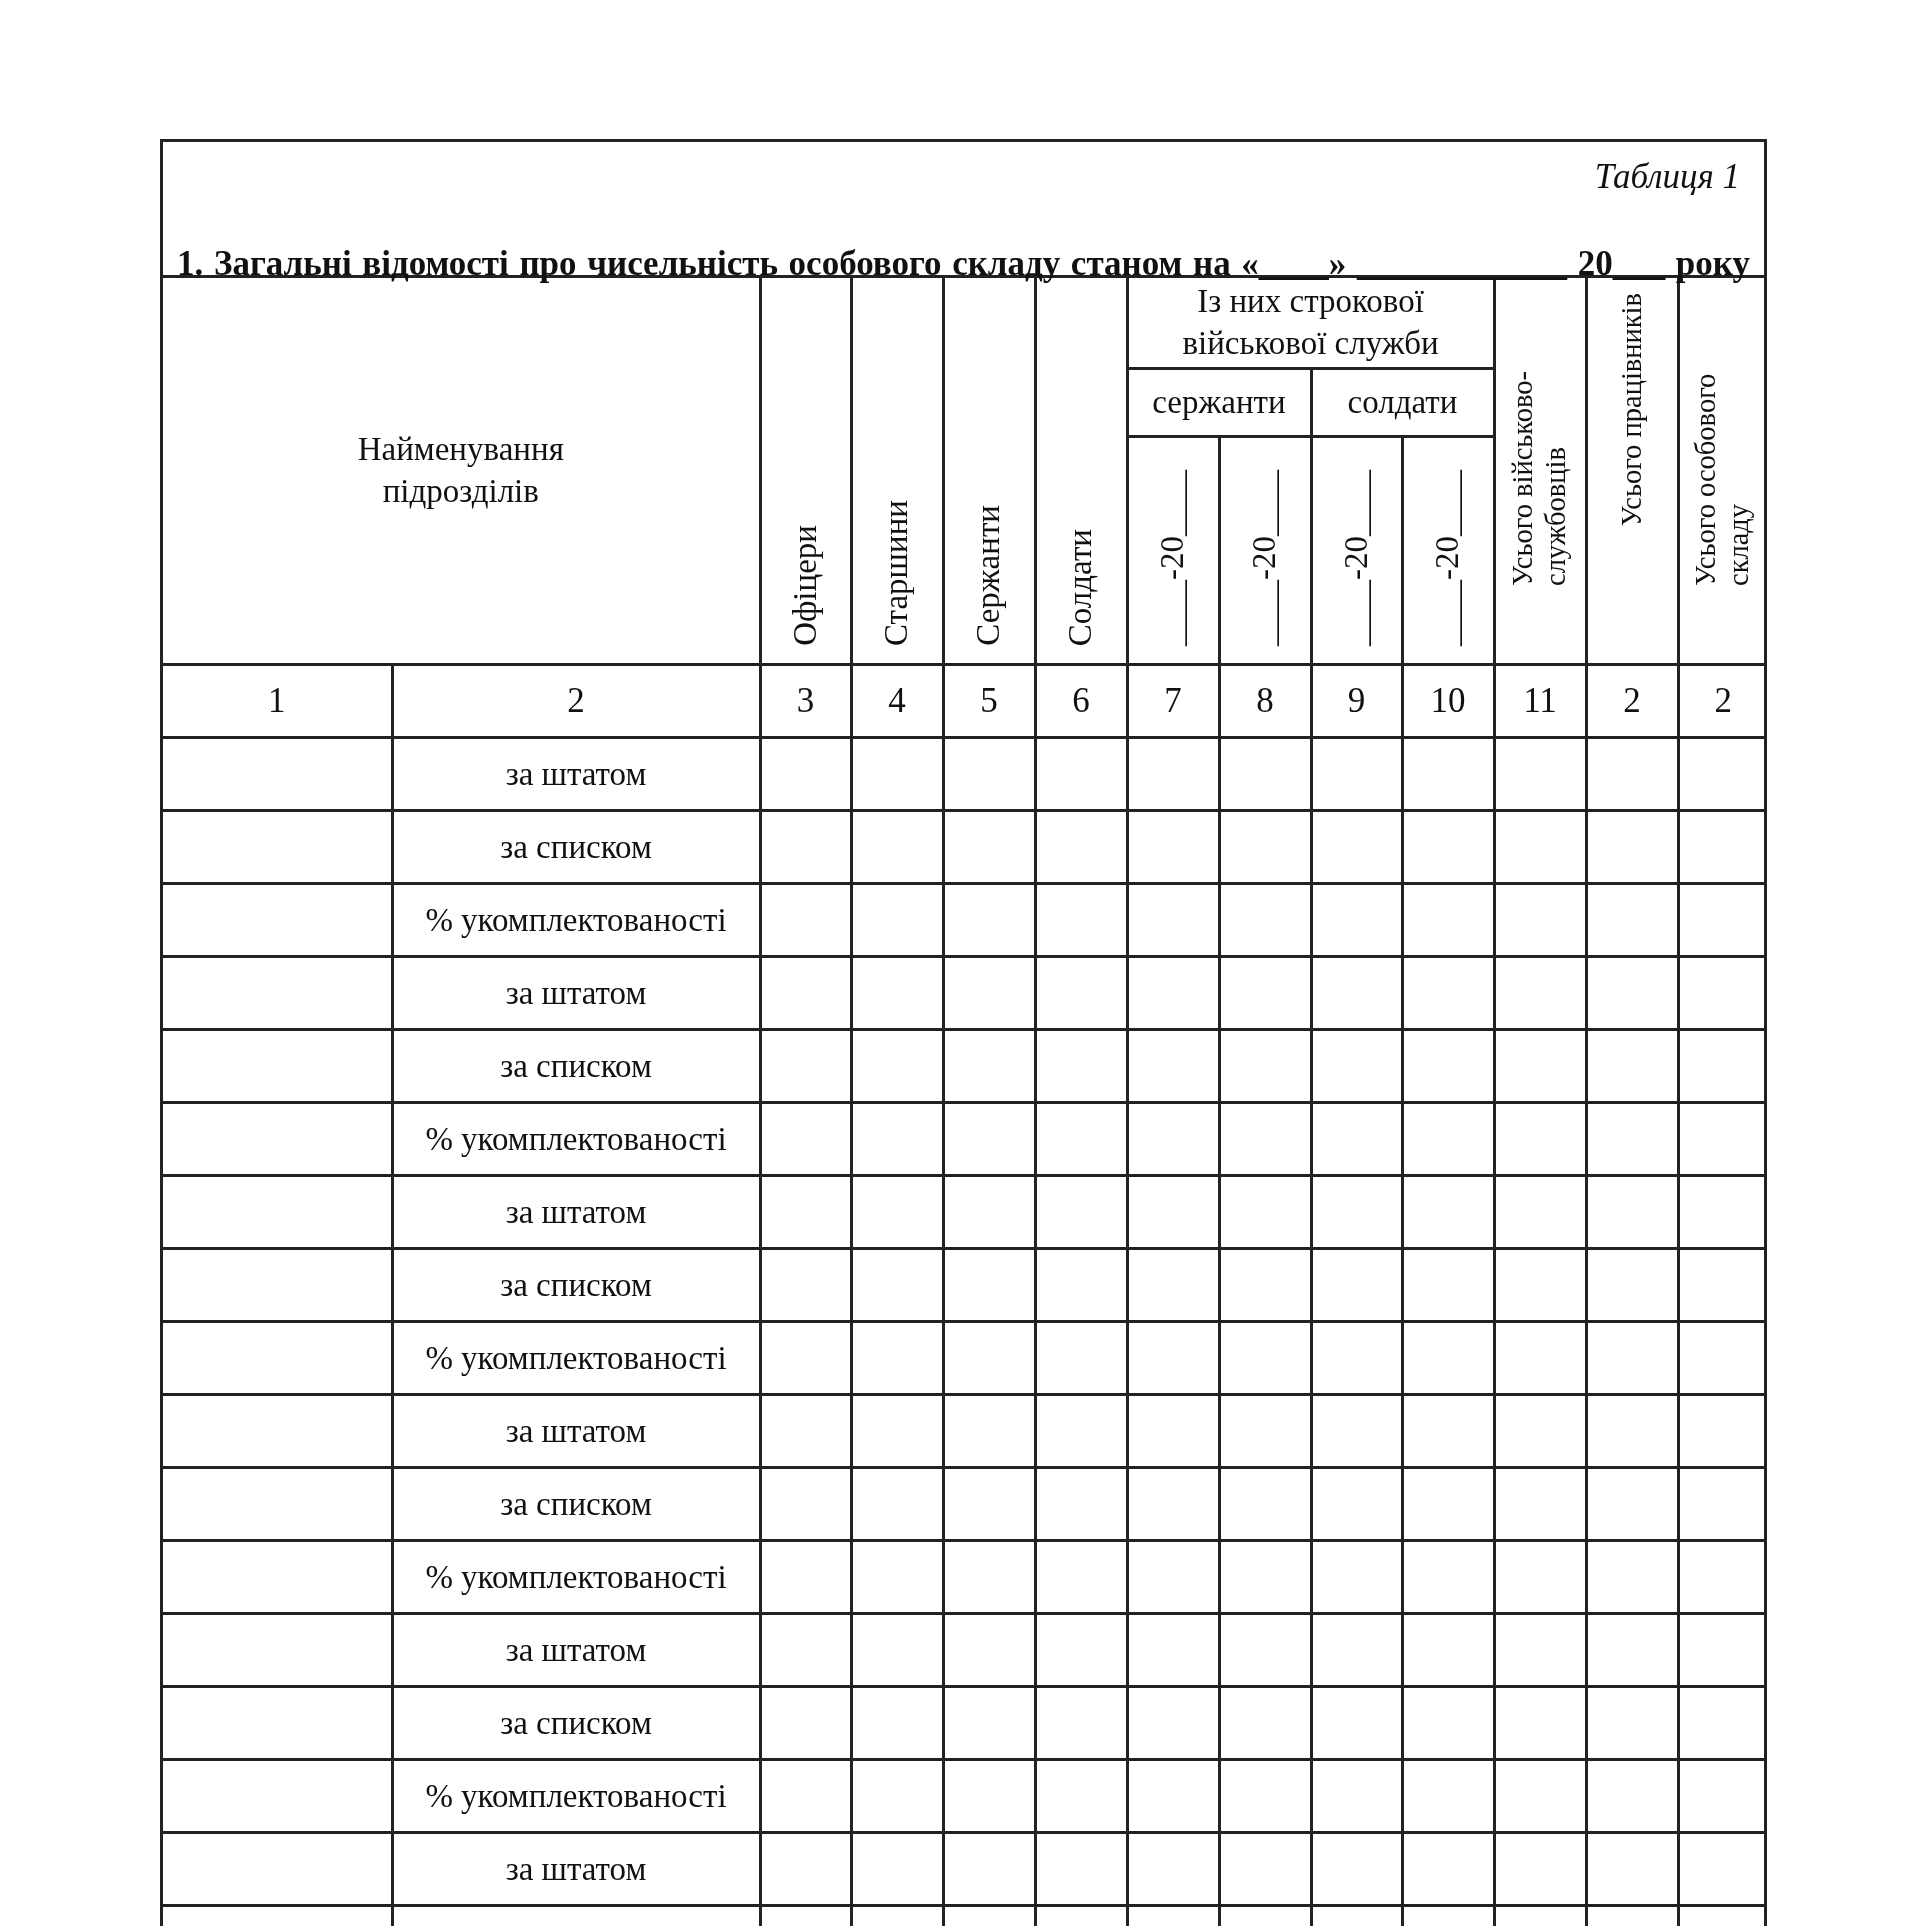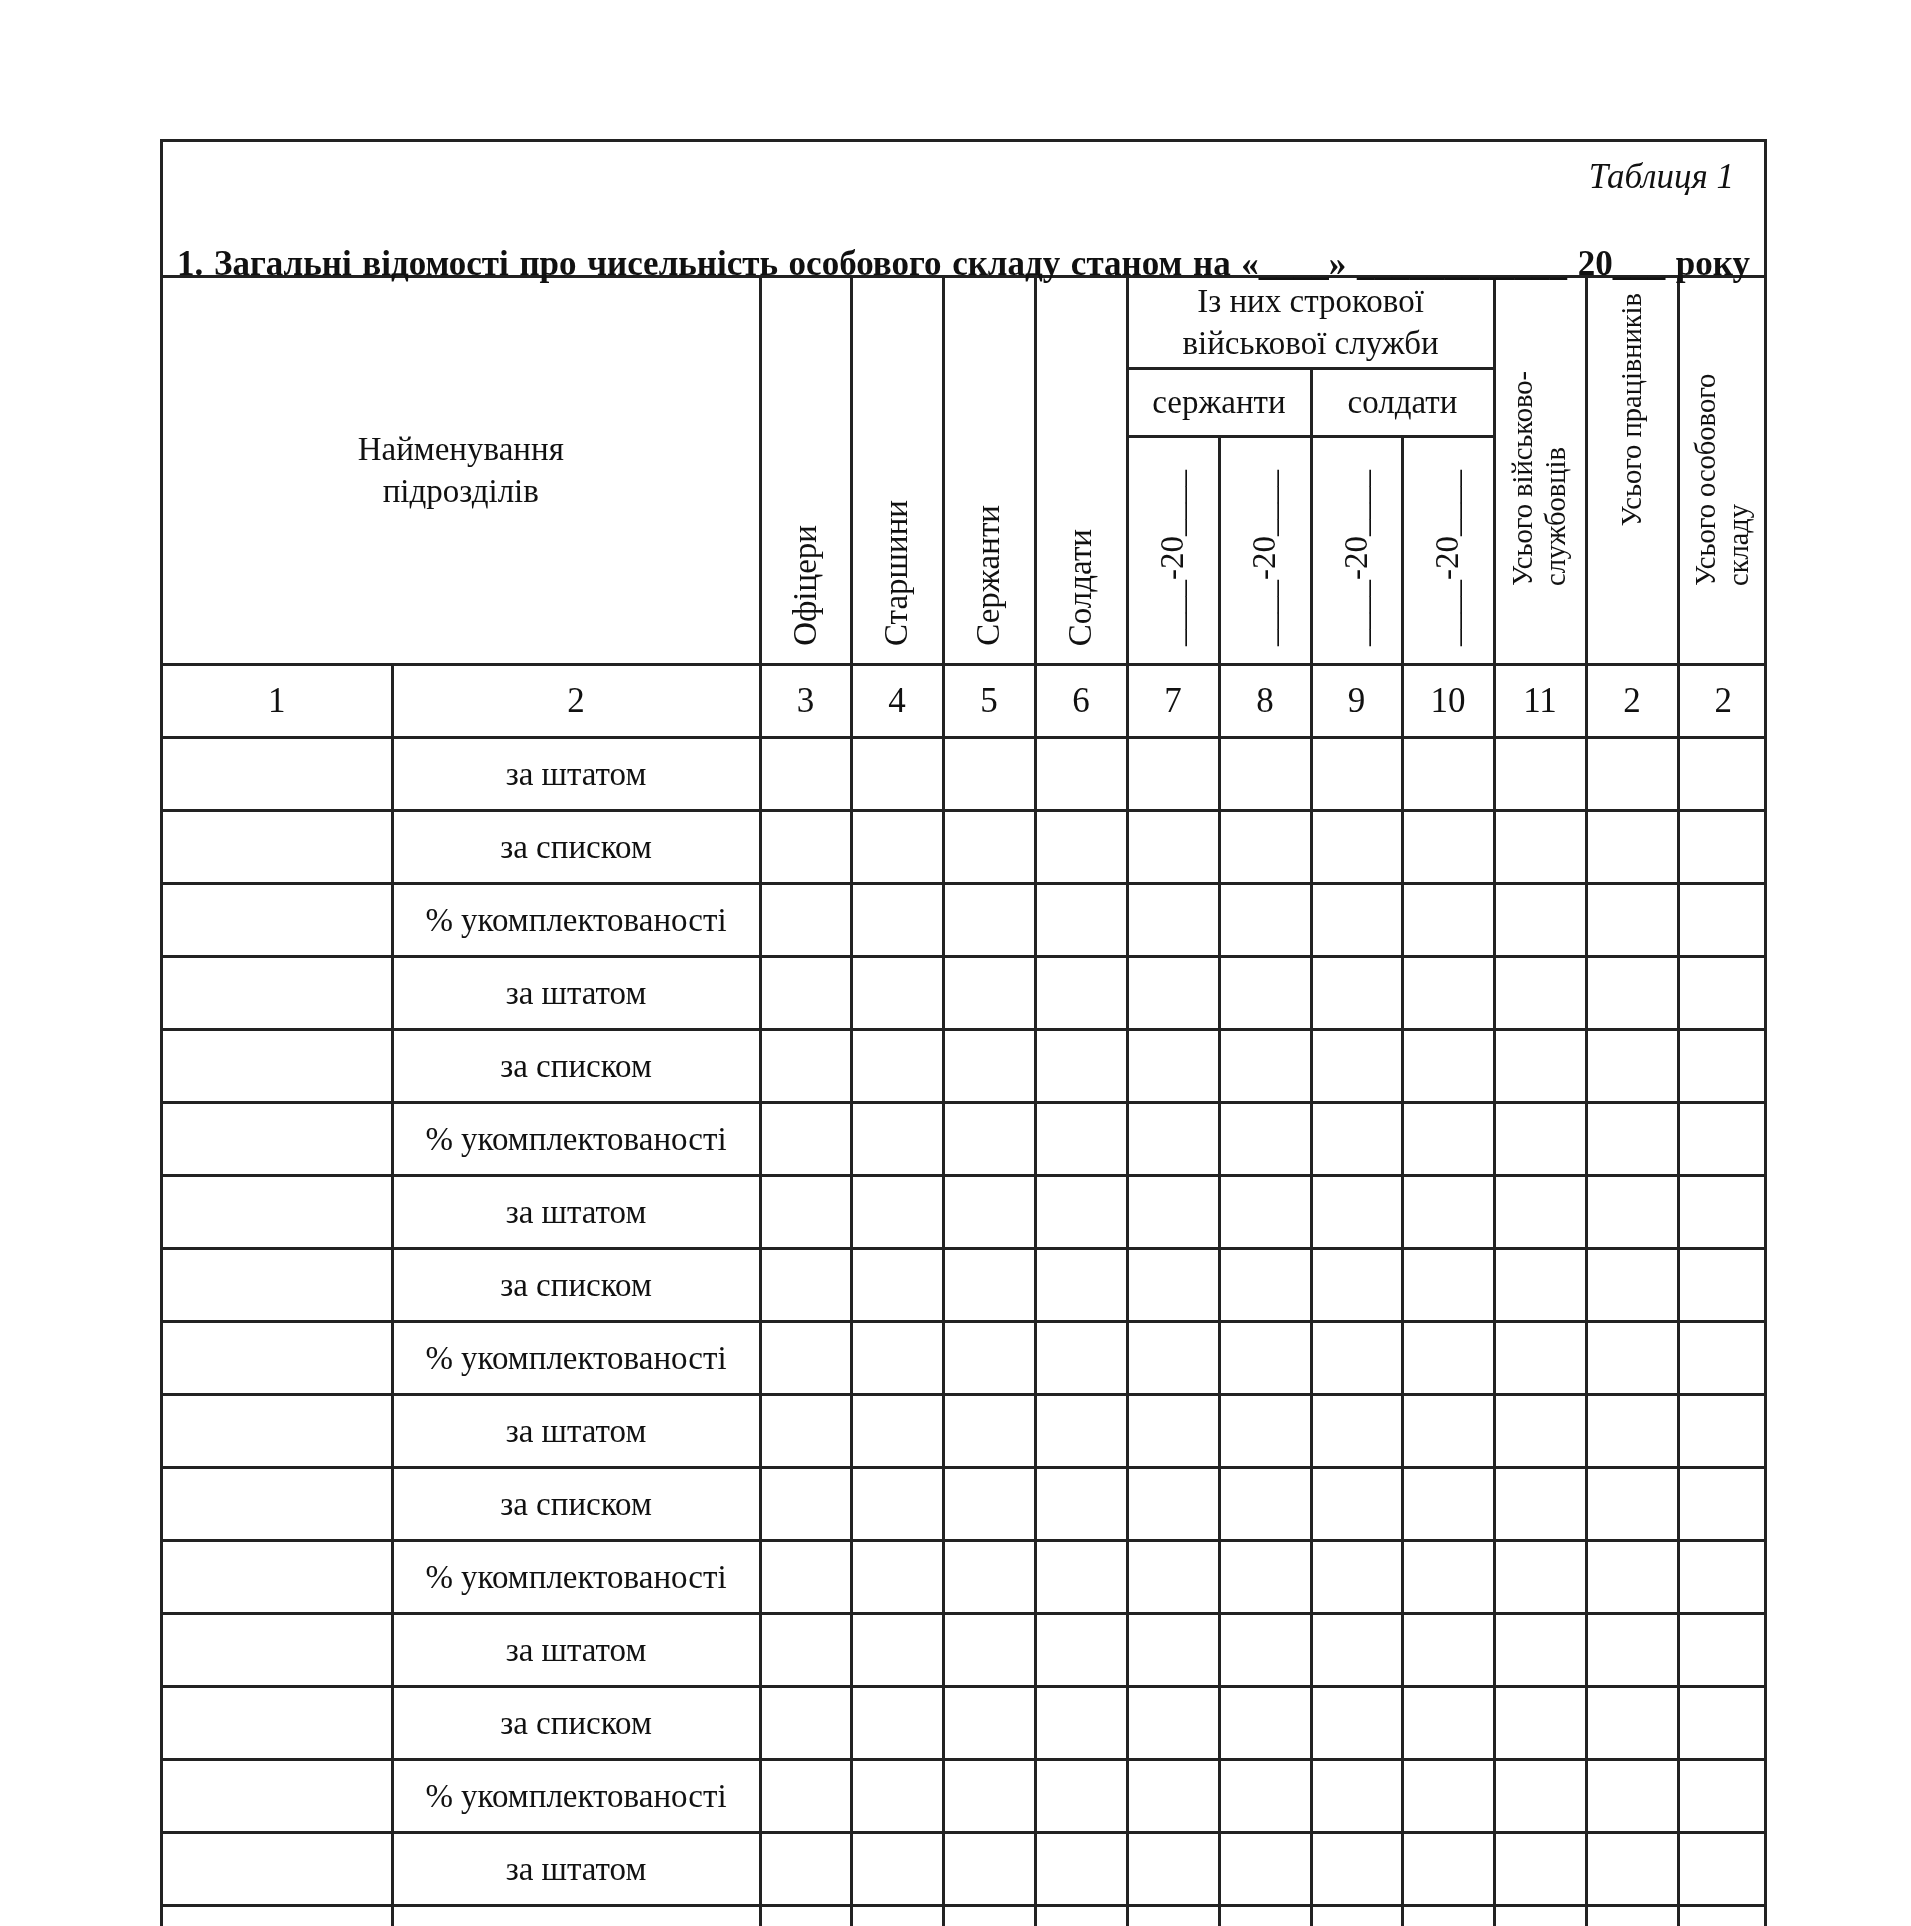--- a/index.html
+++ b/index.html
@@ -1,19 +1,19 @@
 <!DOCTYPE html>
 <html style="font-size:6.2px"><head>
 <meta charset="utf-8">
 <style>
   html, body { margin:0; padding:0; background:#ffffff; }
   body { width:1911px; height:2703px; position:relative; font-family:"Liberation Serif", "DejaVu Serif", serif; color:#111; }
   #sheet { position:absolute; left:160px; top:139px; width:1607px; border:3.5px solid #222; box-sizing:border-box; }
   .title-block { position:relative; height:136px; border-bottom:3.5px solid #222; box-sizing:border-box; }
-  .table-label { position:absolute; right:30px; top:15.4px; font-style:italic; font-size:35px; }
+  .table-label { position:absolute; right:24px; top:15.4px; font-style:italic; font-size:35px; }
   .title-text { position:absolute; left:14px; right:14px; top:54px; font-weight:bold; font-size:35px; white-space:nowrap; text-align:justify; text-align-last:justify;margin-top:48px; }
   table { border-collapse:collapse; width:100%; table-layout:fixed; }
   td, th { border:3.1px solid #222; padding:0; text-align:center; vertical-align:middle; font-weight:normal; font-size:33px; }
   tr:first-child > th { border-top:none; }
   th:first-child, td:first-child { border-left:none; }
   th:last-child, td:last-child { border-right:none; }
   tbody tr:last-child td { border-bottom:none; }
   .vert { writing-mode:vertical-rl; transform:rotate(180deg); white-space:nowrap; margin:0 auto; display:inline-block; font-size:33px; line-height:1.15; }
   .vert.sm { font-size:28.5px; }
   .vcell { vertical-align:bottom; padding-bottom:9.2px; }

